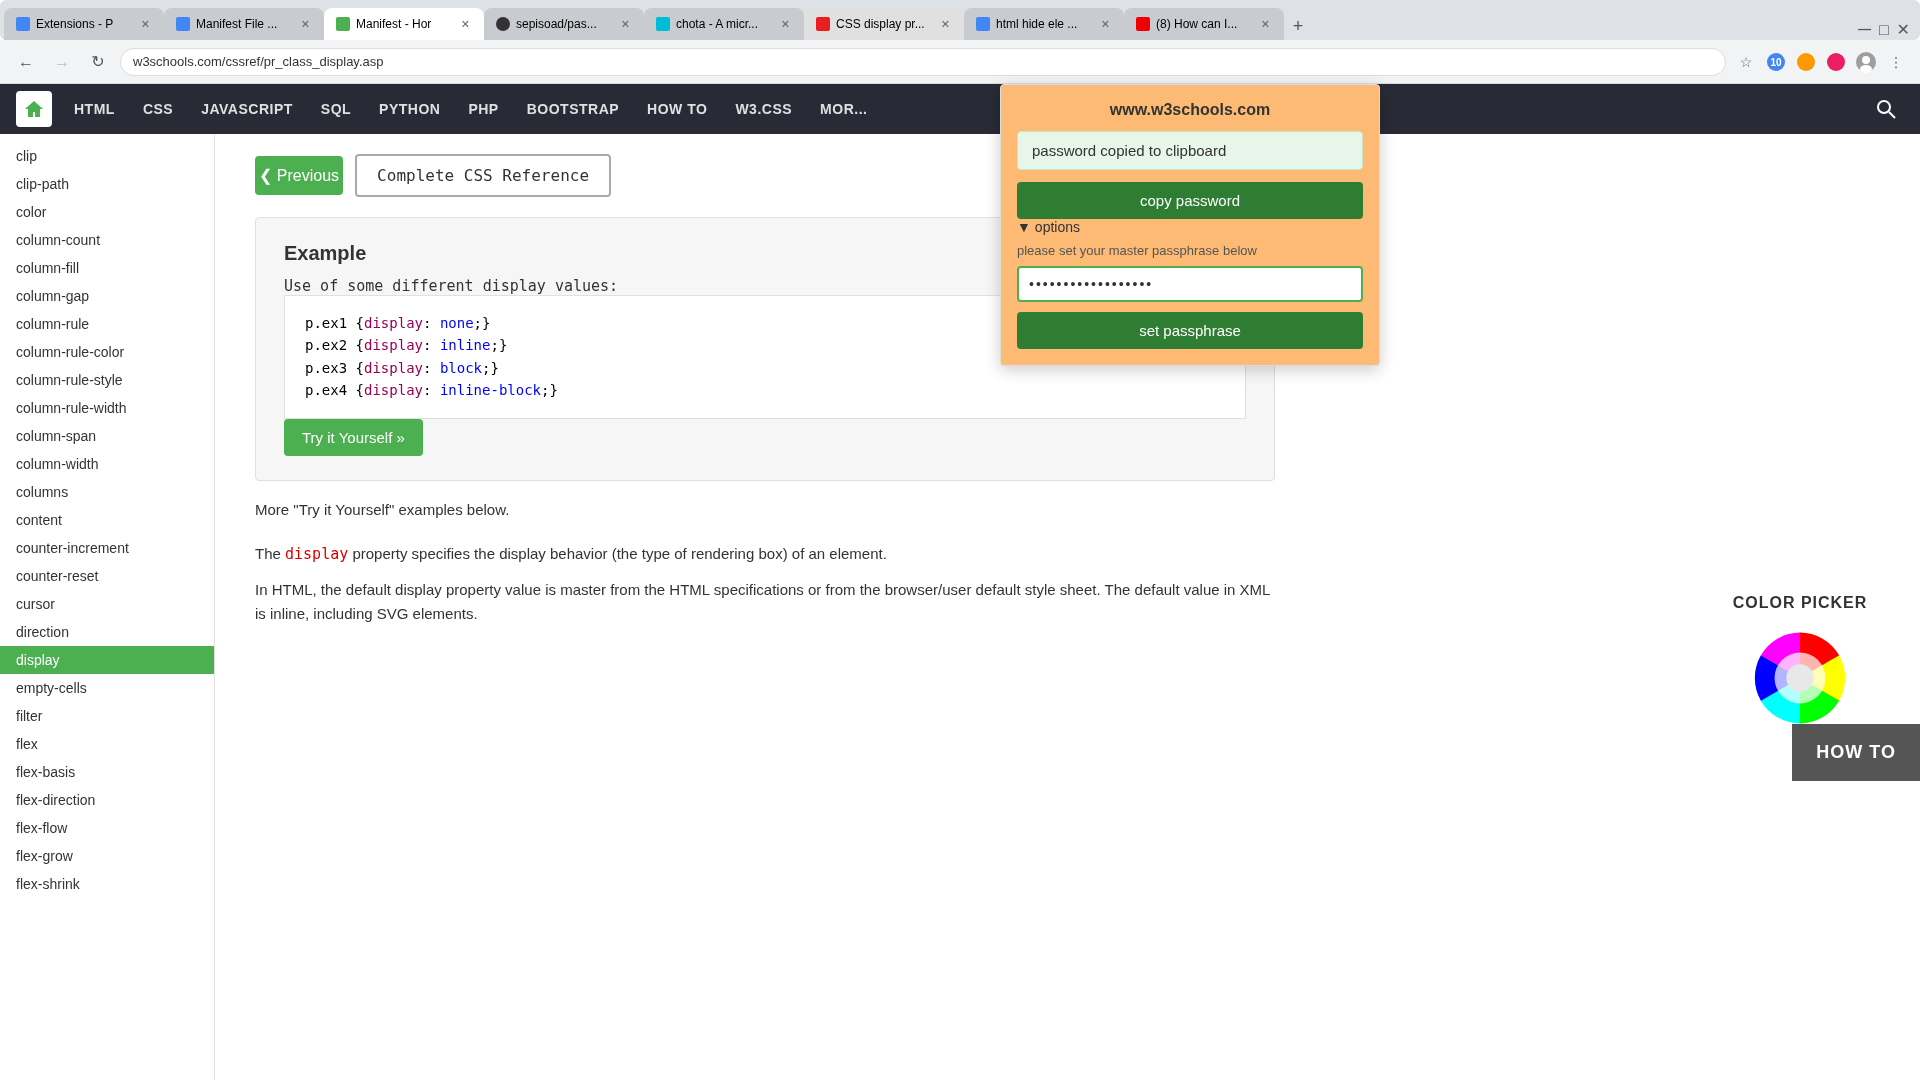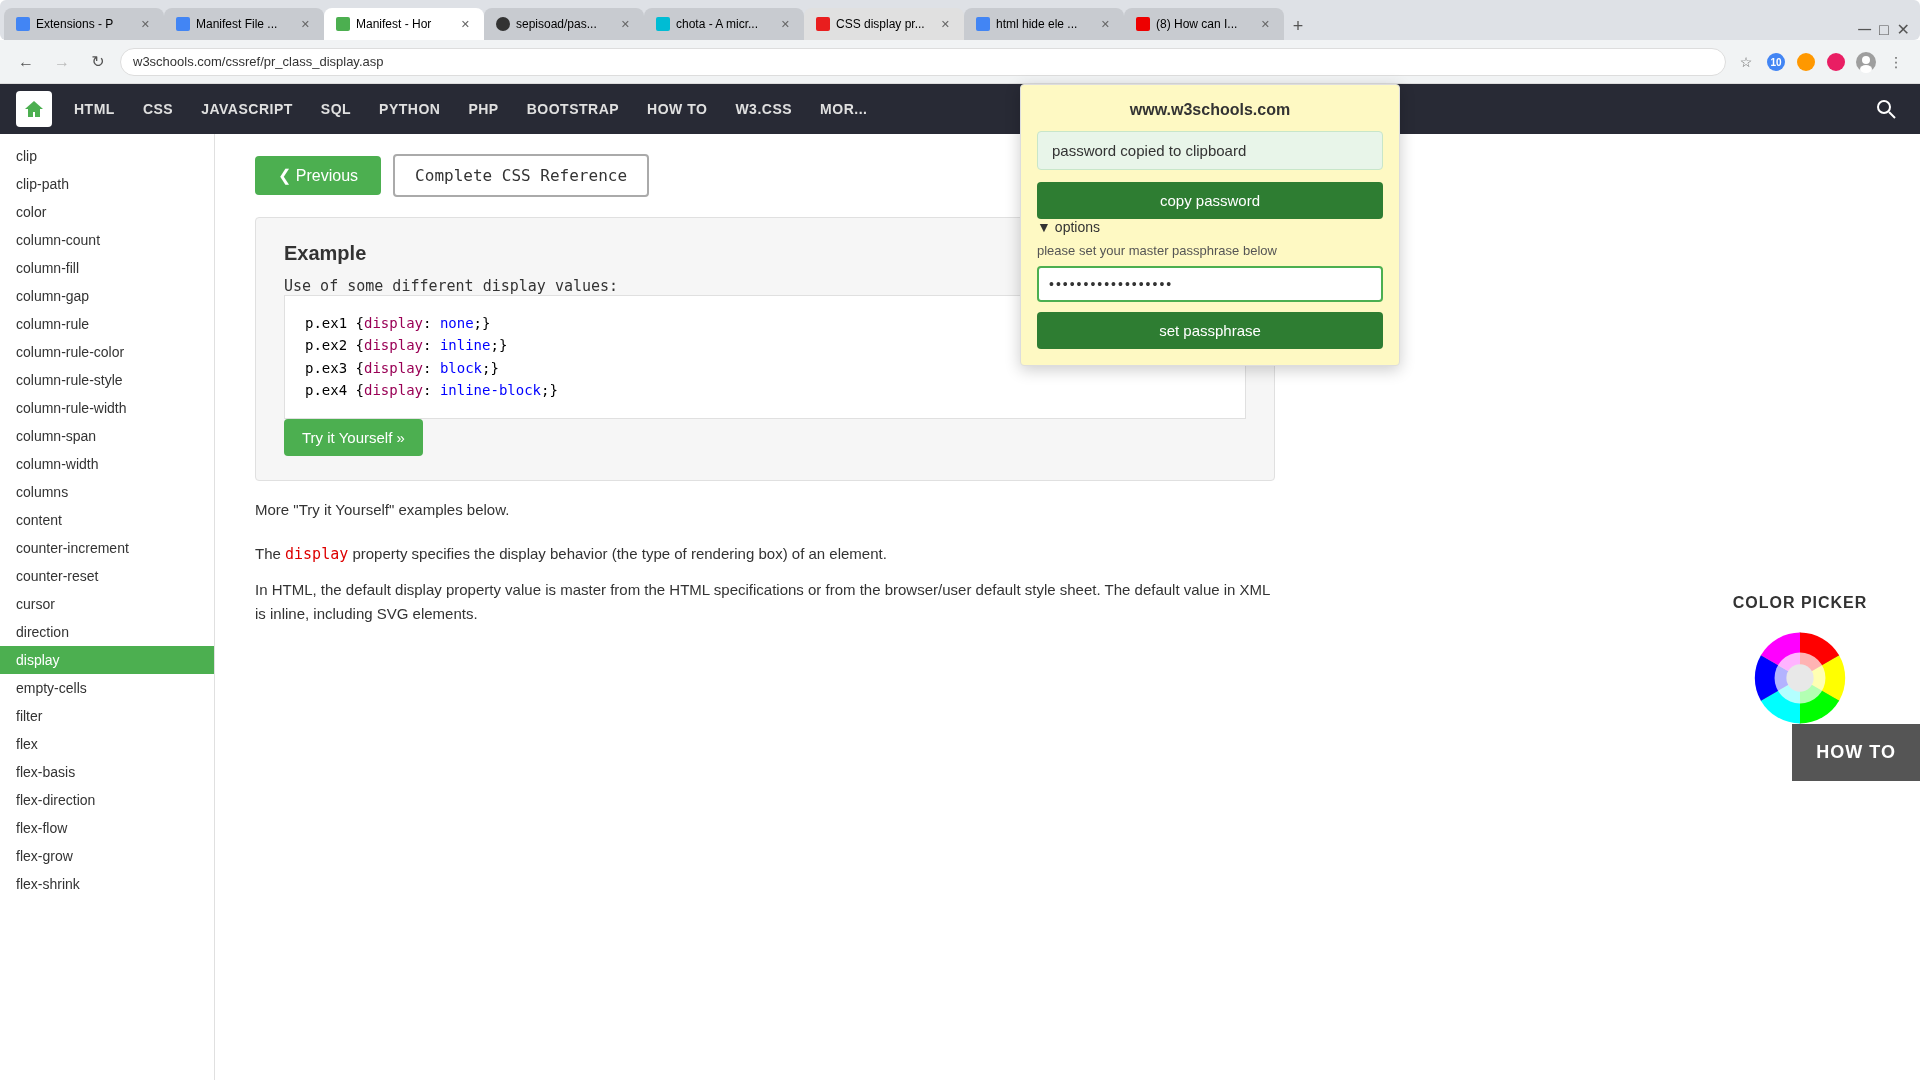--- a/index.html
+++ b/index.html
@@ -31,21 +31,21 @@
 
     .content-area { display: flex; flex: 1; overflow: hidden; }
     .sidebar { width: 215px; background: #fff; border-right: 1px solid #e0e0e0; overflow-y: auto; padding: 8px 0; flex-shrink: 0; }
     .sidebar-item { padding: 6px 16px; font-size: 14px; color: #333; cursor: pointer; display: block; }
     .sidebar-item.active { background: #4CAF50; color: #fff; }
 
     .main-content { flex: 1; overflow-y: auto; padding: 0; background: #fff; position: relative; }
     .page-inner { padding: 20px 40px; max-width: 1100px; }
 
     .breadcrumb-row { display: flex; align-items: center; gap: 12px; margin-bottom: 20px; flex-wrap: wrap; }
-    .prev-btn { background: #4CAF50; color: #fff; border: none; padding: 10px 23px; font-size: 16px; border-radius: 4px; cursor: pointer; display: flex; align-items: center; gap: 6px; }
+    .prev-btn { background: #4CAF50; color: #fff; border: none; padding: 10px 4px; font-size: 16px; border-radius: 4px; cursor: pointer; display: flex; align-items: center; gap: 6px; }
     .complete-ref-btn { background: #fff; border: 2px solid #aaa; padding: 10px 20px; font-size: 16px; border-radius: 4px; cursor: pointer; color: #333; font-family: monospace; }
 
     .example-box { background: #f6f6f6; border: 1px solid #e0e0e0; border-radius: 4px; padding: 24px 28px; margin-bottom: 20px; }
     .example-title { font-size: 20px; font-weight: bold; margin-bottom: 12px; color: #333; }
     .example-desc { font-size: 15px; margin-bottom: 0; color: #333; font-family: monospace; }
     .code-block { background: #fff; border: 1px solid #e0e0e0; padding: 16px 20px; font-family: monospace; font-size: 14px; line-height: 1.6; margin-bottom: 0; }
     .code-line { }
     .prop-name { color: #905; }
     .prop-val { color: #00f; }
     .try-btn { background: #4CAF50; color: #fff; border: none; padding: 10px 18px; font-size: 15px; border-radius: 4px; cursor: pointer; }
@@ -57,21 +57,21 @@
     .keyword { color: #d00; font-family: monospace; }
 
     
     .color-picker-widget { position: absolute; right: 40px; top: 460px; width: 160px; text-align: center; }
     .color-picker-label { font-size: 16px; font-weight: bold; letter-spacing: 1px; color: #333; margin-bottom: 16px; }
     .color-picker-hex { width: 100px; height: 100px; margin: 0 auto; }
     .how-to-widget { position: absolute; right: 0; top: 590px; background: #555; color: #fff; padding: 18px 24px; font-size: 18px; font-weight: bold; letter-spacing: 1px; cursor: pointer; }
 
     
     .popup-overlay { position: fixed; top: 0; left: 0; width: 1920px; height: 1080px; pointer-events: none; z-index: 1000; }
-    .password-popup { position: absolute; top: 84px; right: 520px; width: 380px; background: #fef9c3; border: 1px solid #ddd; border-radius: 4px; box-shadow: 0 4px 16px rgba(0,0,0,0.2); padding: 16px; pointer-events: auto; }
+    .password-popup { position: absolute; top: 84px; right: 540px; width: 380px; background: #fdba74; border: 1px solid #ddd; border-radius: 4px; box-shadow: 0 4px 16px rgba(0,0,0,0.2); padding: 16px; pointer-events: auto; }
     .popup-title { font-size: 16px; font-weight: bold; color: #333; text-align: center; margin-bottom: 12px; }
     .copied-banner { background: #e8f5e9; border: 1px solid #c8e6c9; border-radius: 4px; padding: 10px 14px; font-size: 15px; color: #333; margin-bottom: 12px; }
     .copy-pwd-btn { background: #2e7d32; color: #fff; border: none; padding: 10px 18px; font-size: 15px; border-radius: 4px; cursor: pointer; width: 100%; }
     .options-row { display: flex; align-items: center; gap: 4px; font-size: 14px; color: #333; margin-bottom: 8px; cursor: pointer; }
     .options-label { font-size: 14px; color: #333; }
     .passphrase-hint { font-size: 13px; color: #555; margin-bottom: 8px; }
     .passphrase-input { width: 100%; border: 2px solid #4CAF50; border-radius: 4px; padding: 8px 10px; font-size: 14px; color: #333; outline: none; letter-spacing: 2px; margin-bottom: 10px; }
     .set-passphrase-btn { background: #2e7d32; color: #fff; border: none; padding: 10px 18px; font-size: 15px; border-radius: 4px; cursor: pointer; width: 100%; }
 
     

